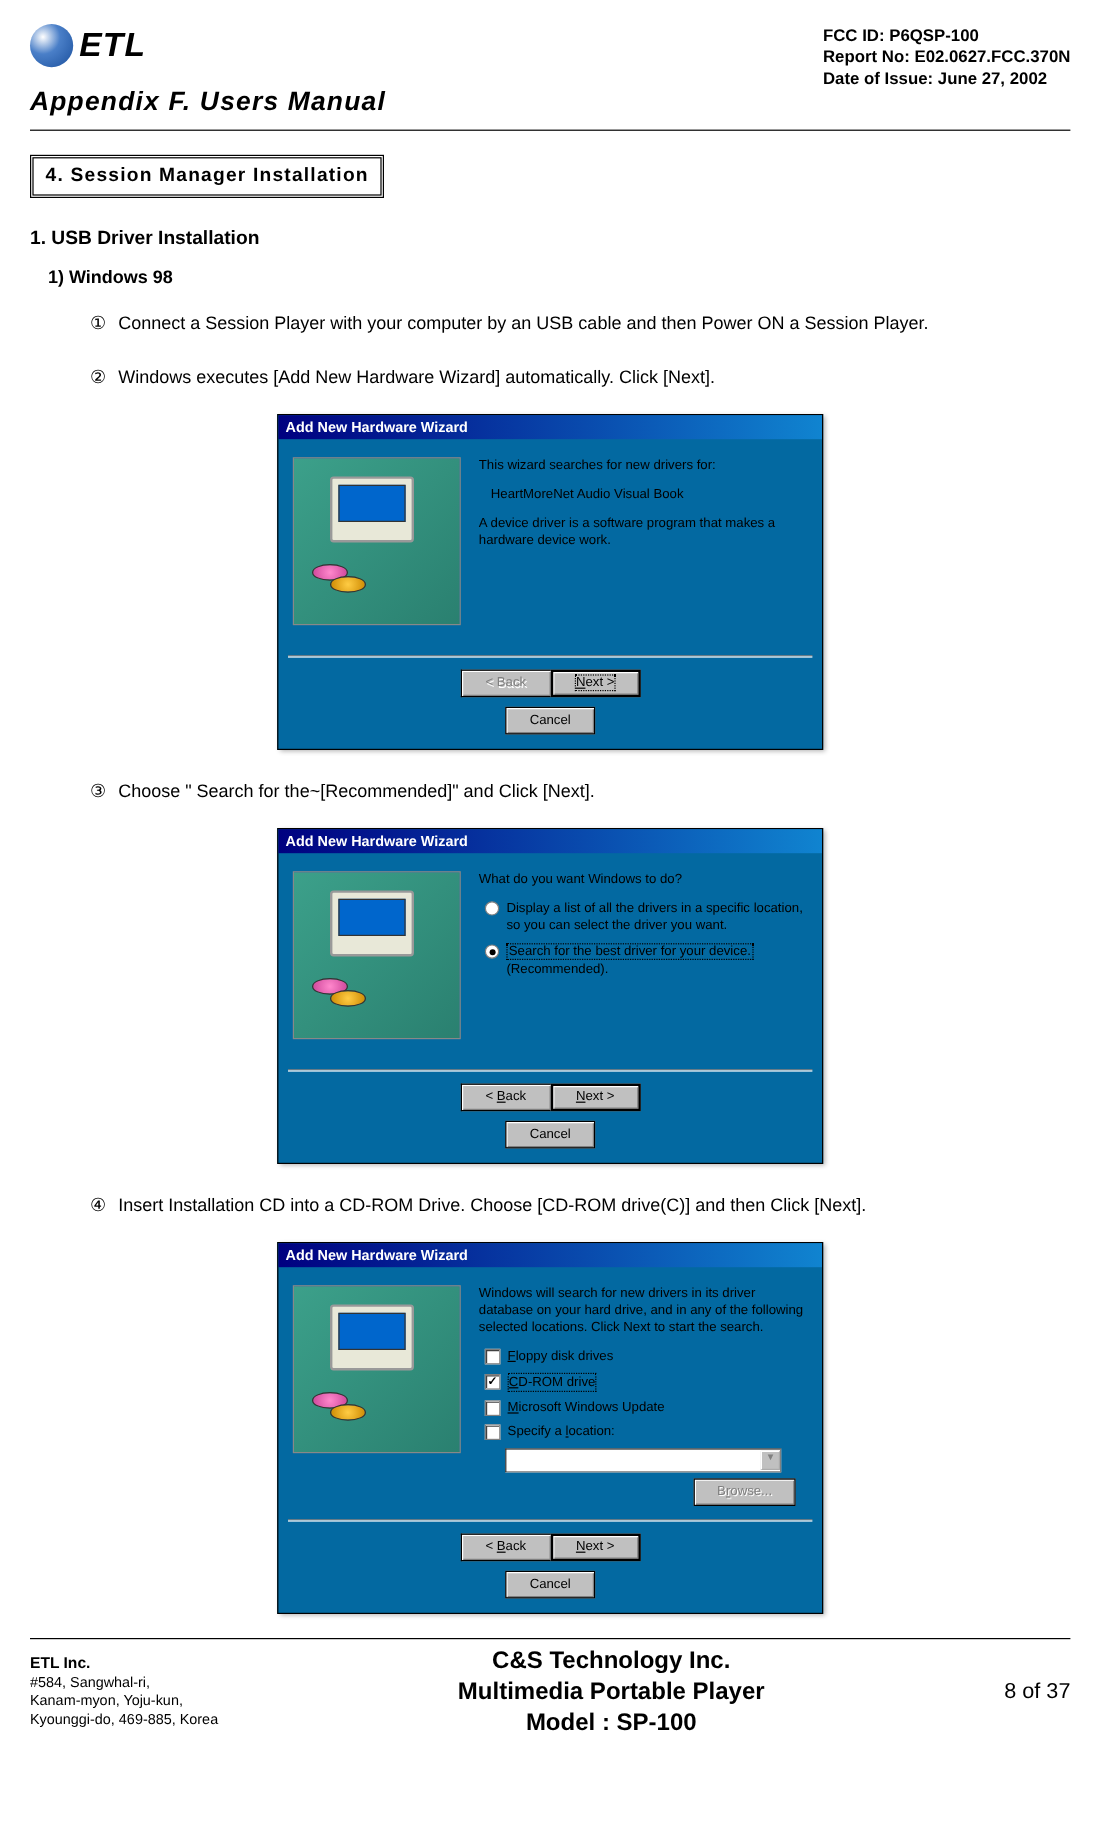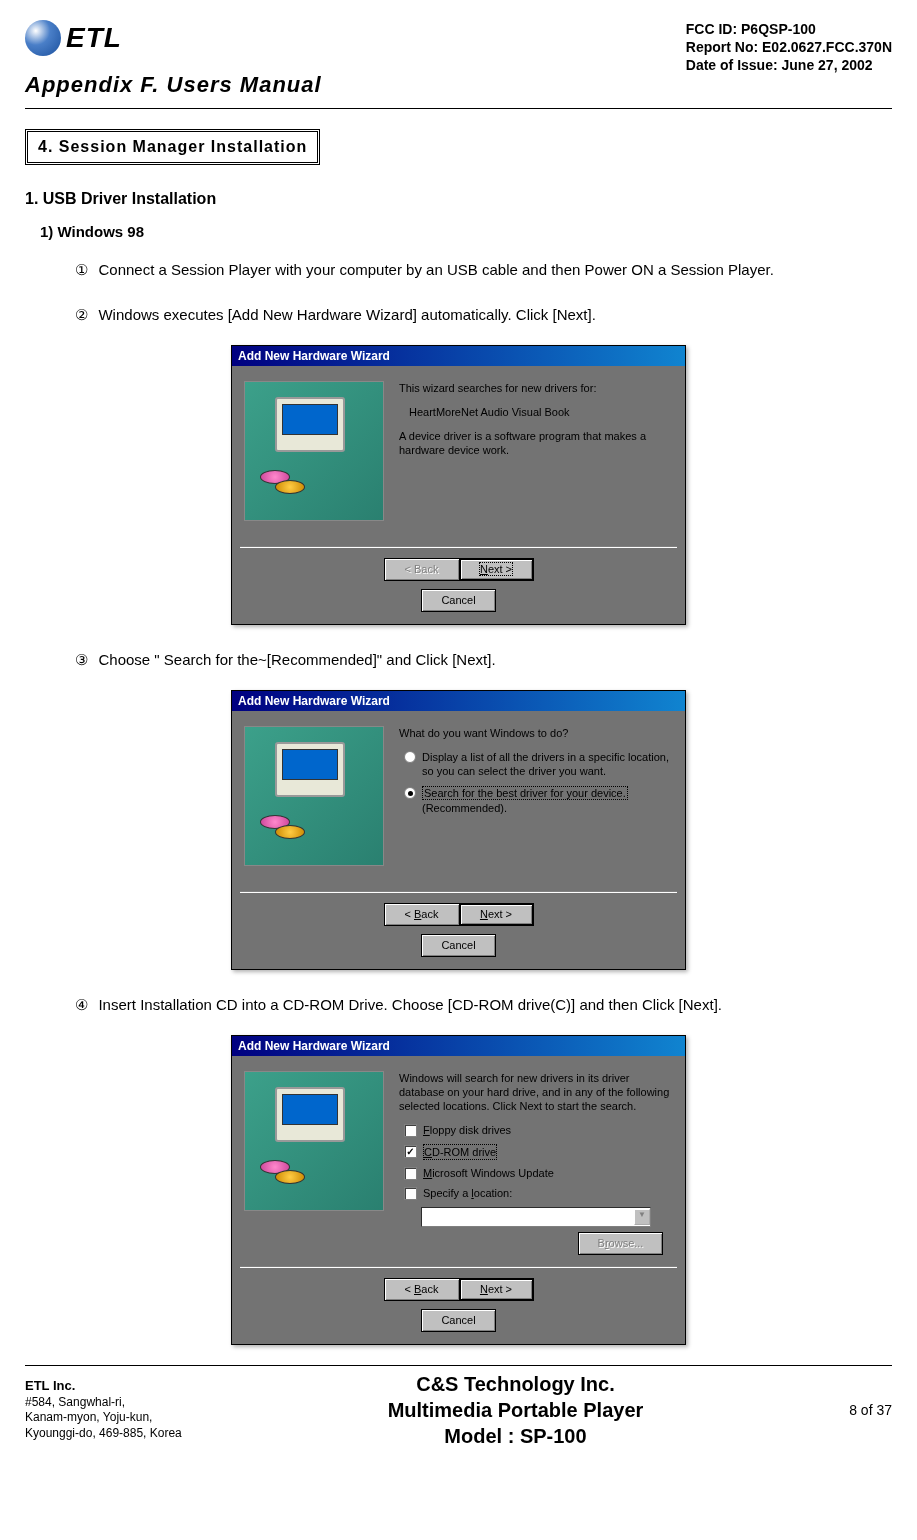--- a/index.html
+++ b/index.html
@@ -96,21 +96,21 @@
     .step-text {
       flex: 1;
     }
     .wizard-wrapper {
       display: flex;
       justify-content: center;
       margin: 10px 0 20px 0;
     }
     .wizard {
       width: 455px;
-      background: #737373;
+      background: #0369a1;
       border: 1px solid #000;
       box-shadow: 2px 2px 4px rgba(0,0,0,0.3);
       font-family: "MS Sans Serif", Tahoma, sans-serif;
       font-size: 11px;
     }
     .wizard-title {
       background: linear-gradient(to right, #000080, #1084d0);
       color: #fff;
       font-weight: bold;
       padding: 3px 6px;
@@ -316,21 +316,21 @@
       font-weight: bold;
       font-size: 13px;
     }
     .footer-center {
       text-align: center;
       font-weight: bold;
       font-size: 20px;
       line-height: 1.3;
     }
     .footer-right {
-      font-size: 14px;
+      font-size: 18px;
     }
     .dotted-label {
       border: 1px dotted #000;
     }
   </style>
 </head>
 <body>
 
 
 

